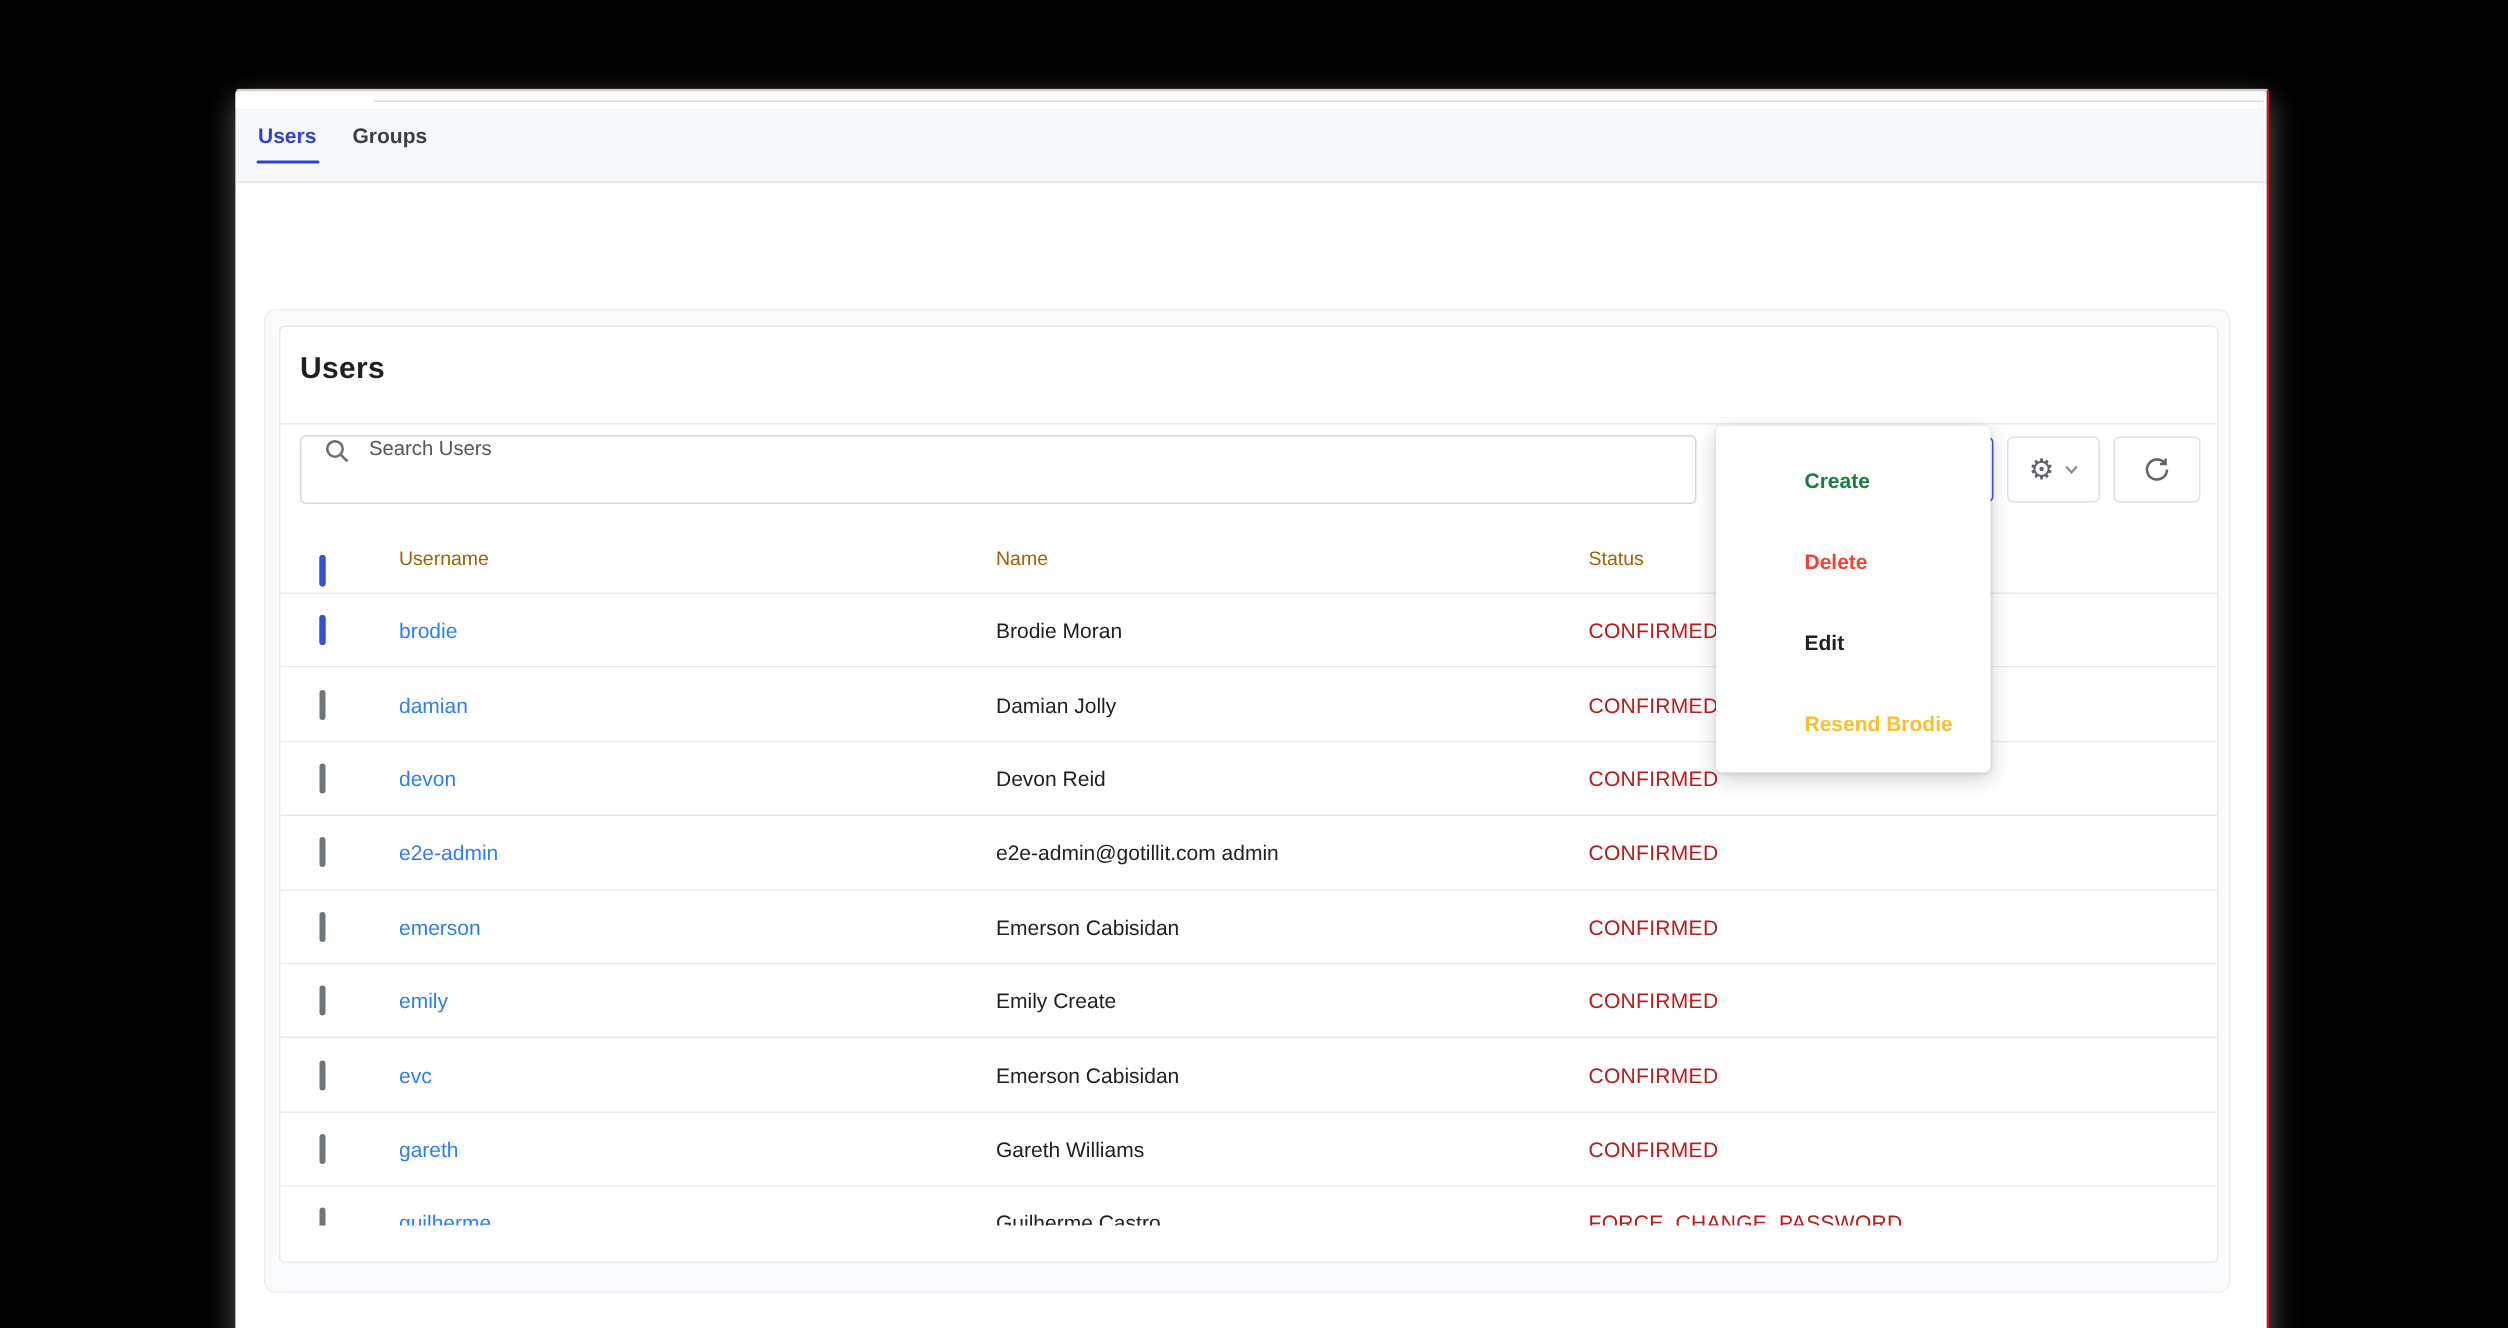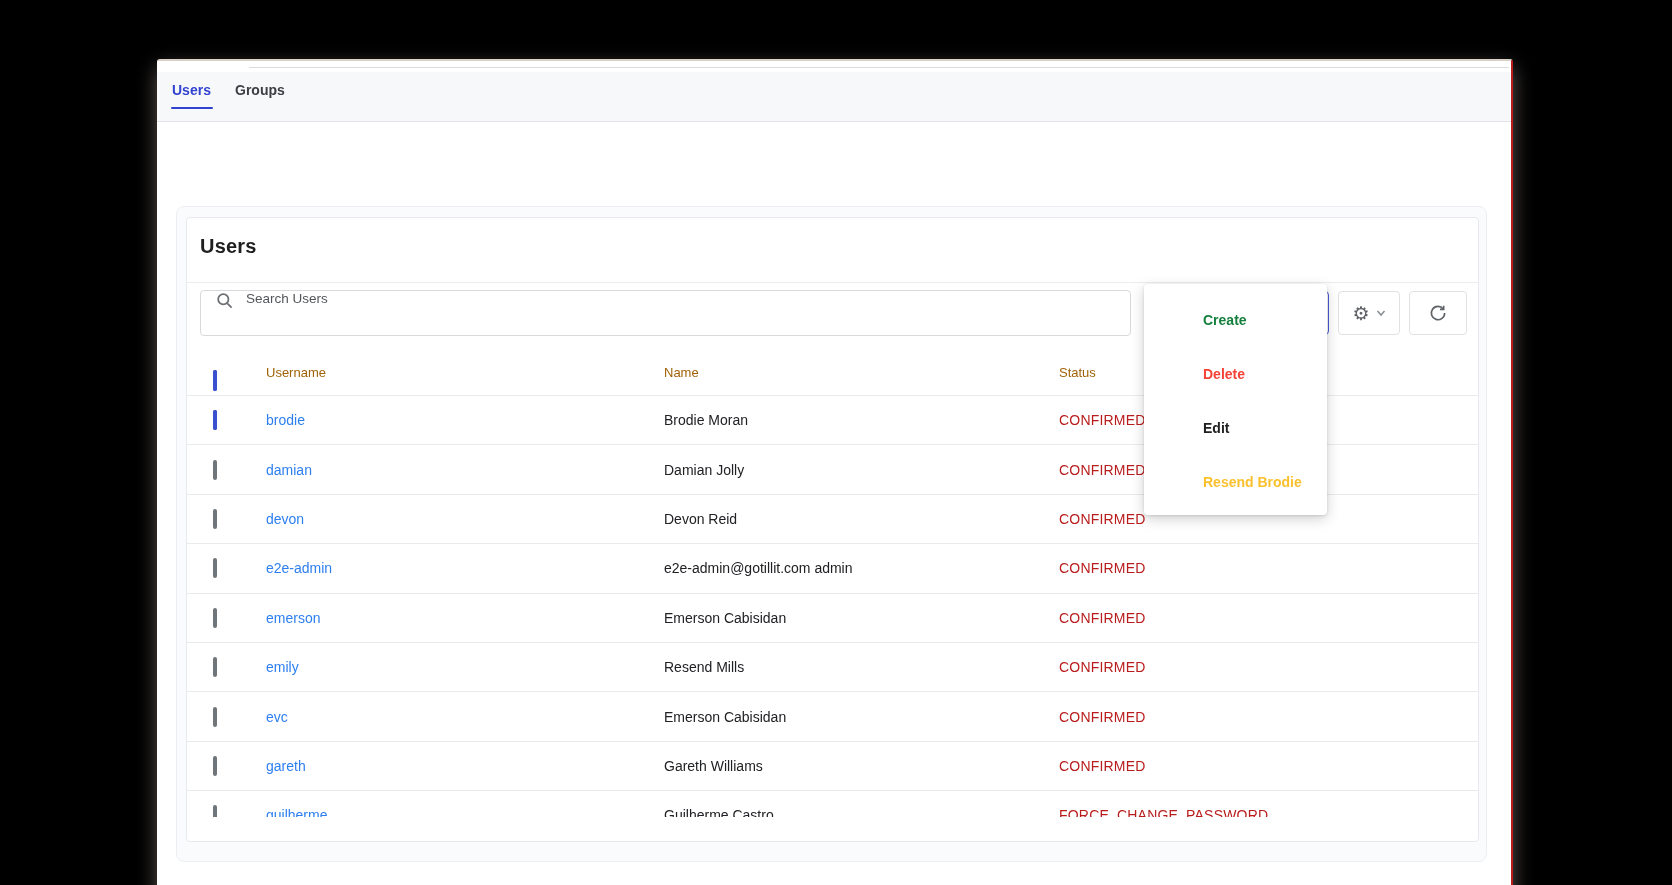--- a/index.html
+++ b/index.html
@@ -183,21 +183,21 @@
   <div class="trow">
     <span class="cell cell-cb"><span class="cb"></span></span>
     <span class="cell cell-username">emerson</span>
     <span class="cell cell-name">Emerson Cabisidan</span>
     <span class="cell cell-status">CONFIRMED</span>
   </div>
 
   <div class="trow">
     <span class="cell cell-cb"><span class="cb"></span></span>
     <span class="cell cell-username">emily</span>
-    <span class="cell cell-name">Resend Mills</span>
+    <span class="cell cell-name">Emily Create</span>
     <span class="cell cell-status">CONFIRMED</span>
   </div>
 
   <div class="trow">
     <span class="cell cell-cb"><span class="cb"></span></span>
     <span class="cell cell-username">evc</span>
     <span class="cell cell-name">Emerson Cabisidan</span>
     <span class="cell cell-status">CONFIRMED</span>
   </div>
 

